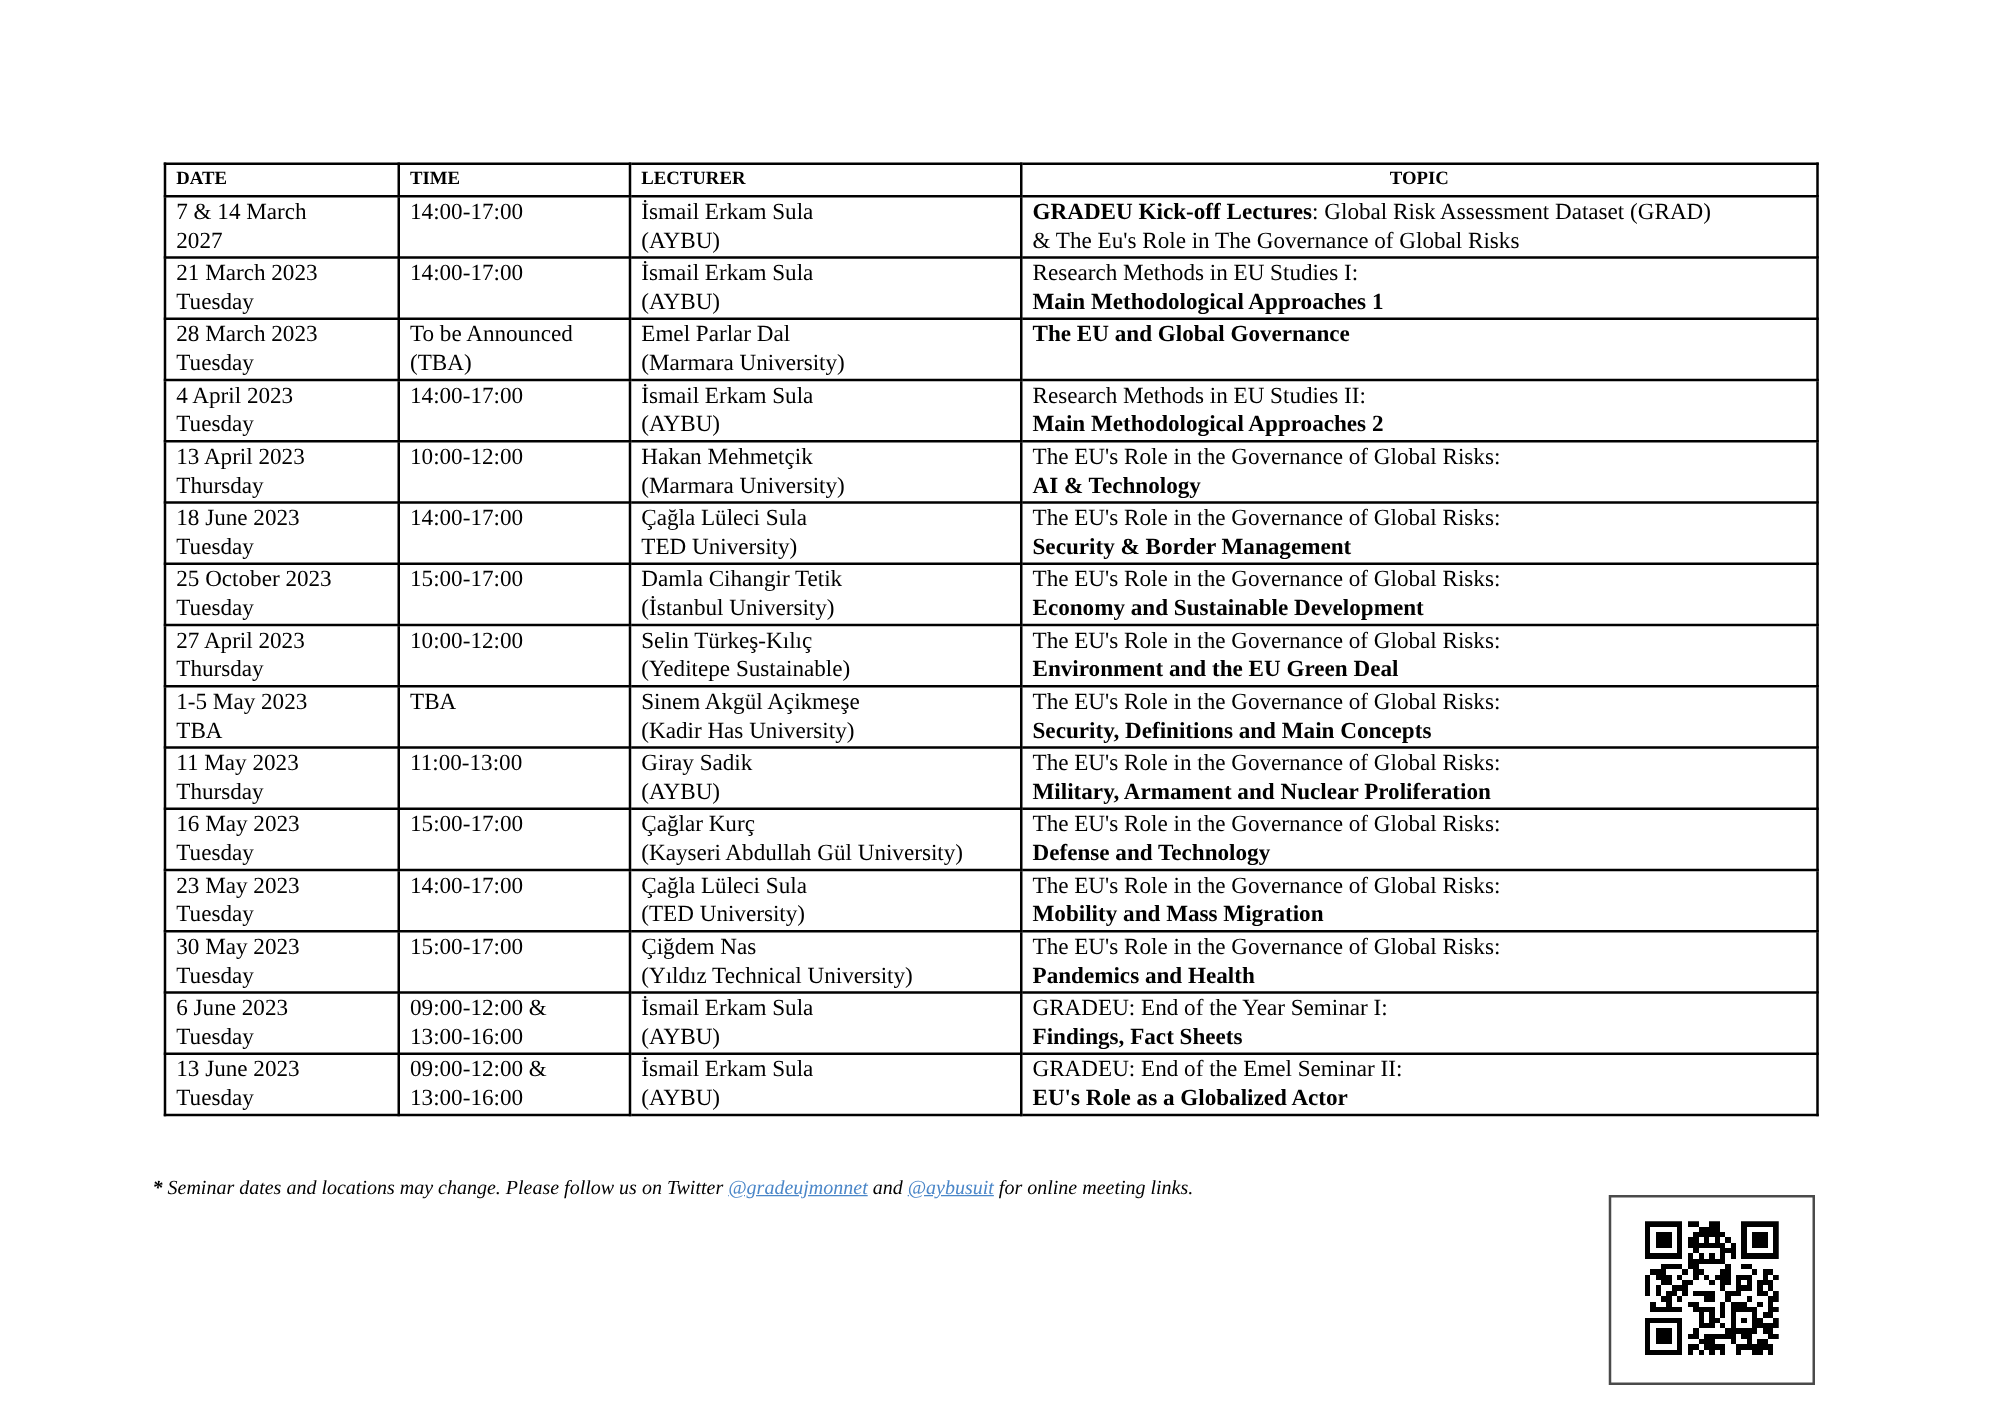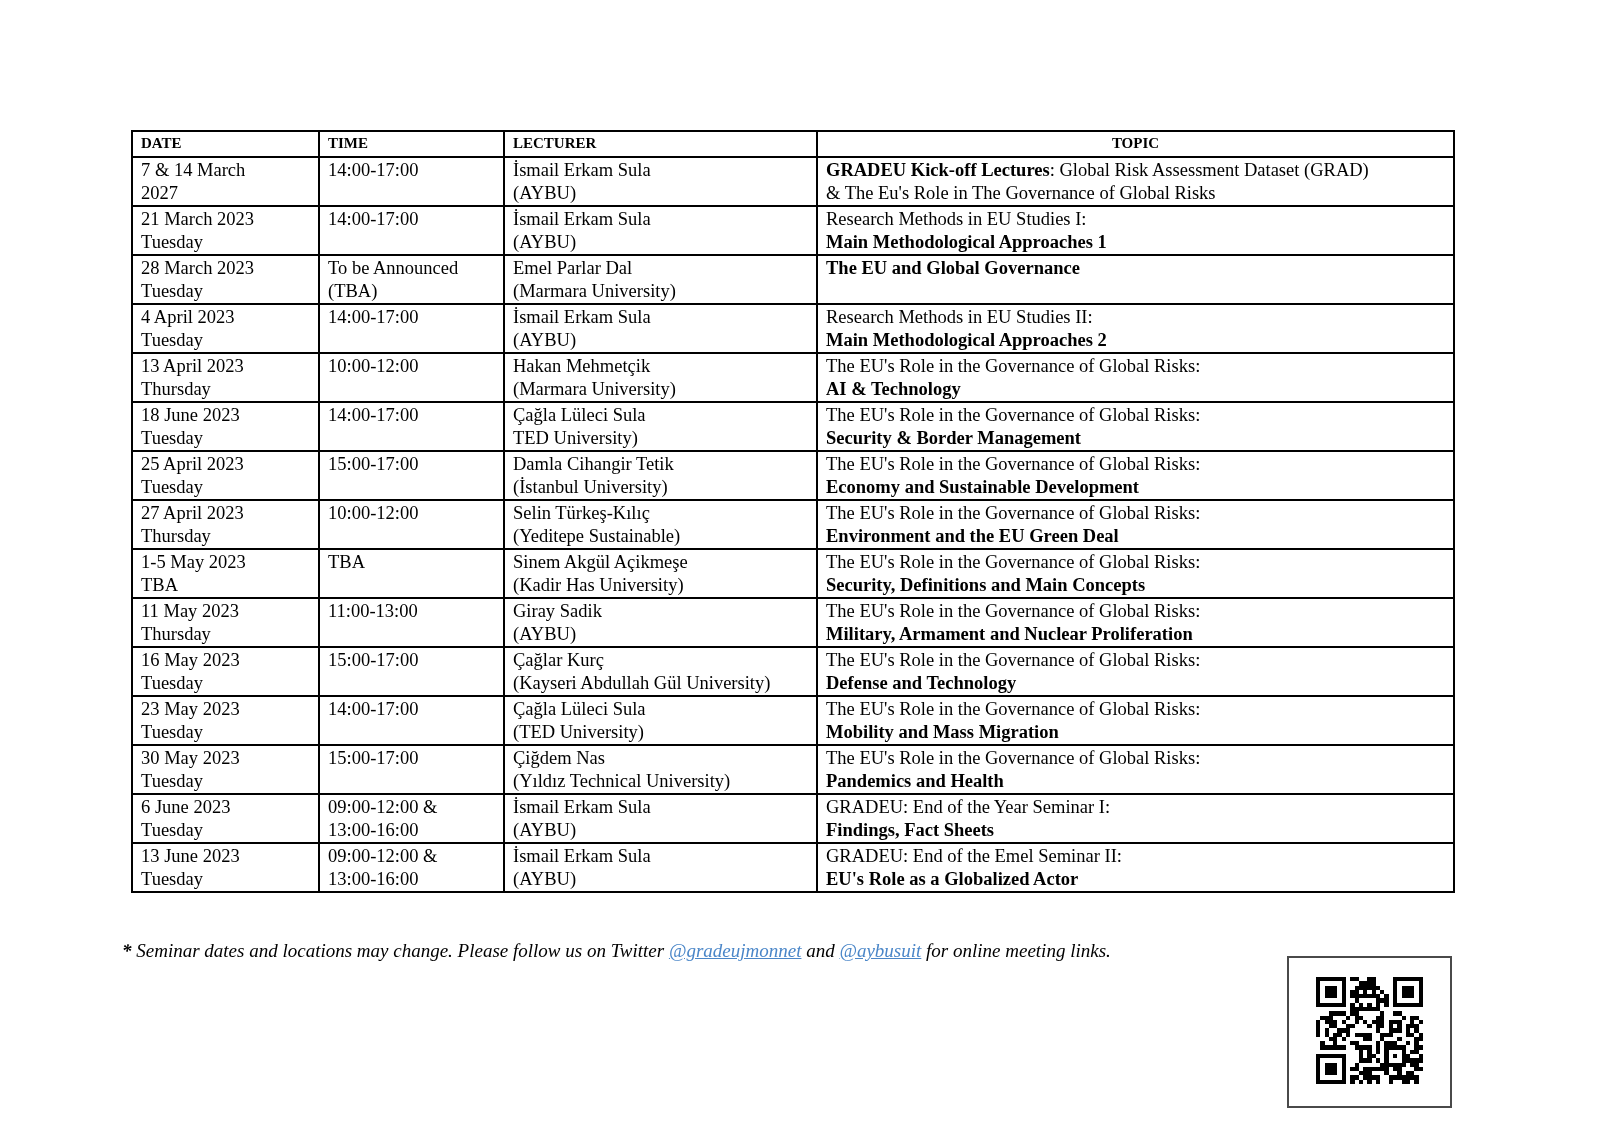--- a/index.html
+++ b/index.html
@@ -30,21 +30,21 @@
     height: 26px; line-height: 23px; padding-top: 0;
   }
   tr.header-row th.topic-col { text-align: center; }
   tr.data-row { height: 48px; }
   td.topic-cell { text-align: left; }
   .b { font-weight: bold; }
   .line { white-space: nowrap; }
 
   .footnote {
     position: absolute; left: 122px; top: 939px; width: 1150px;
-    font-size: 19px; font-style: italic; line-height: 24px;
+    font-size: 16px; font-style: italic; line-height: 24px;
   }
   .fn-star { font-weight: bold; }
   .fn-link { text-decoration: underline; cursor: pointer; }
 
   .qr-box {
     position: absolute; left: 1287px; top: 956px;
     width: 165px; height: 152px;
     border: 2px solid #4a4a4a; background: #ffffff;
   }
   .qr-box svg { position: absolute; left: 27px; top: 19px; }
@@ -168,21 +168,21 @@
             <div class="line">Çağla Lüleci Sula</div>
             <div class="line">TED University)</div>
           </td>
           <td class="topic-cell">
             <div class="line"><span>The EU's Role in the Governance of Global Risks:</span></div>
             <div class="line"><span class="b">Security &amp; Border Management</span></div>
           </td>
         </tr>
         <tr class="data-row">
           <td>
-            <div class="line">25 April 2023</div>
+            <div class="line">25 October 2023</div>
             <div class="line">Tuesday</div>
           </td>
           <td>
             <div class="line">15:00-17:00</div>
           </td>
           <td>
             <div class="line">Damla Cihangir Tetik</div>
             <div class="line">(İstanbul University)</div>
           </td>
           <td class="topic-cell">

